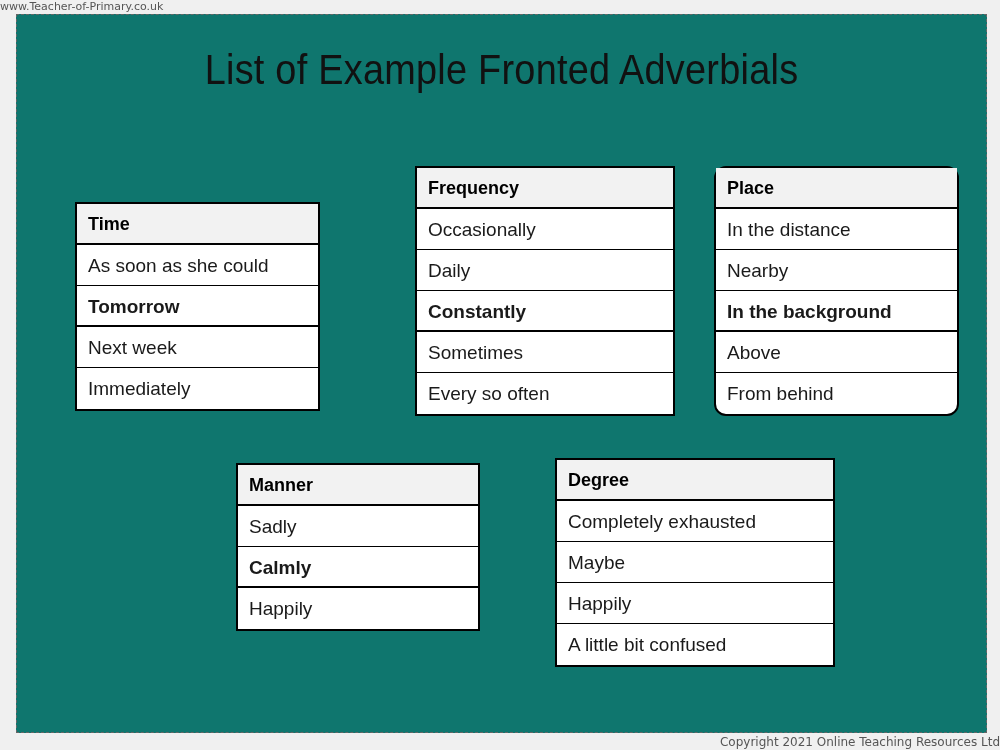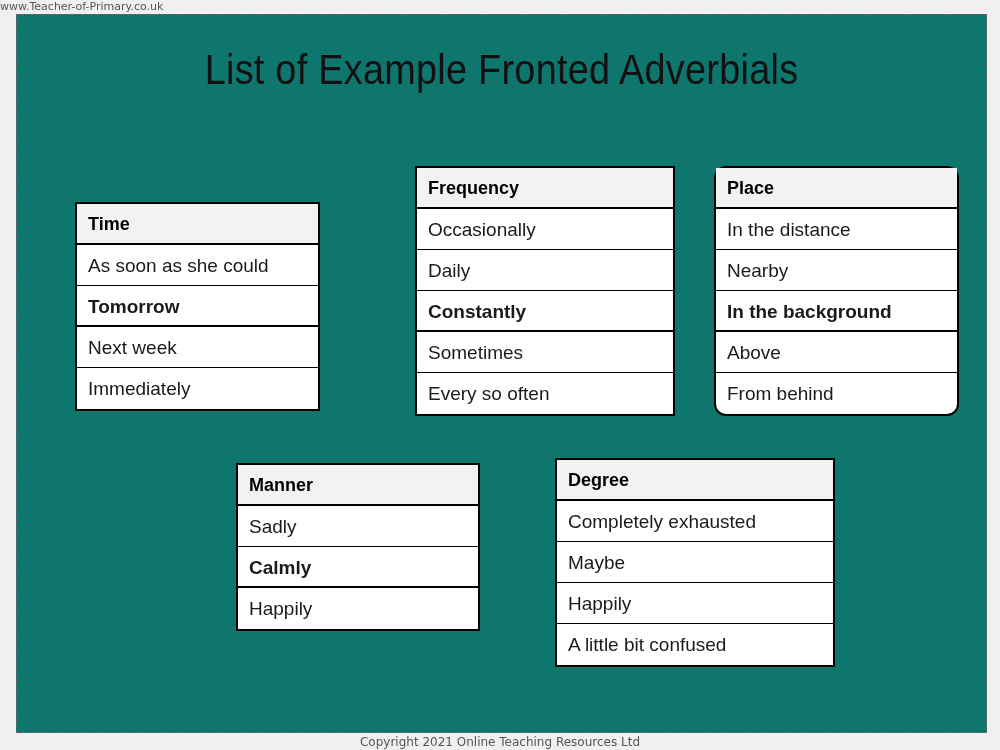--- a/index.html
+++ b/index.html
@@ -108,21 +108,21 @@
   #tbl-degree    { left: 538px; top: 443px; width: 280px; }
 
   
   .footer {
     position: absolute;
     left: 0;
     bottom: 0px;
     width: 1000px;
     height: 16px;
     line-height: 16px;
-    text-align: center;
+    text-align: right;
     font-size: 12px;
     color: #555555;
     font-family: "DejaVu Sans", sans-serif;
   }
 </style>
 </head>
 <body>
 
 <div class="site-url">www.Teacher-of-Primary.co.uk</div>
 

